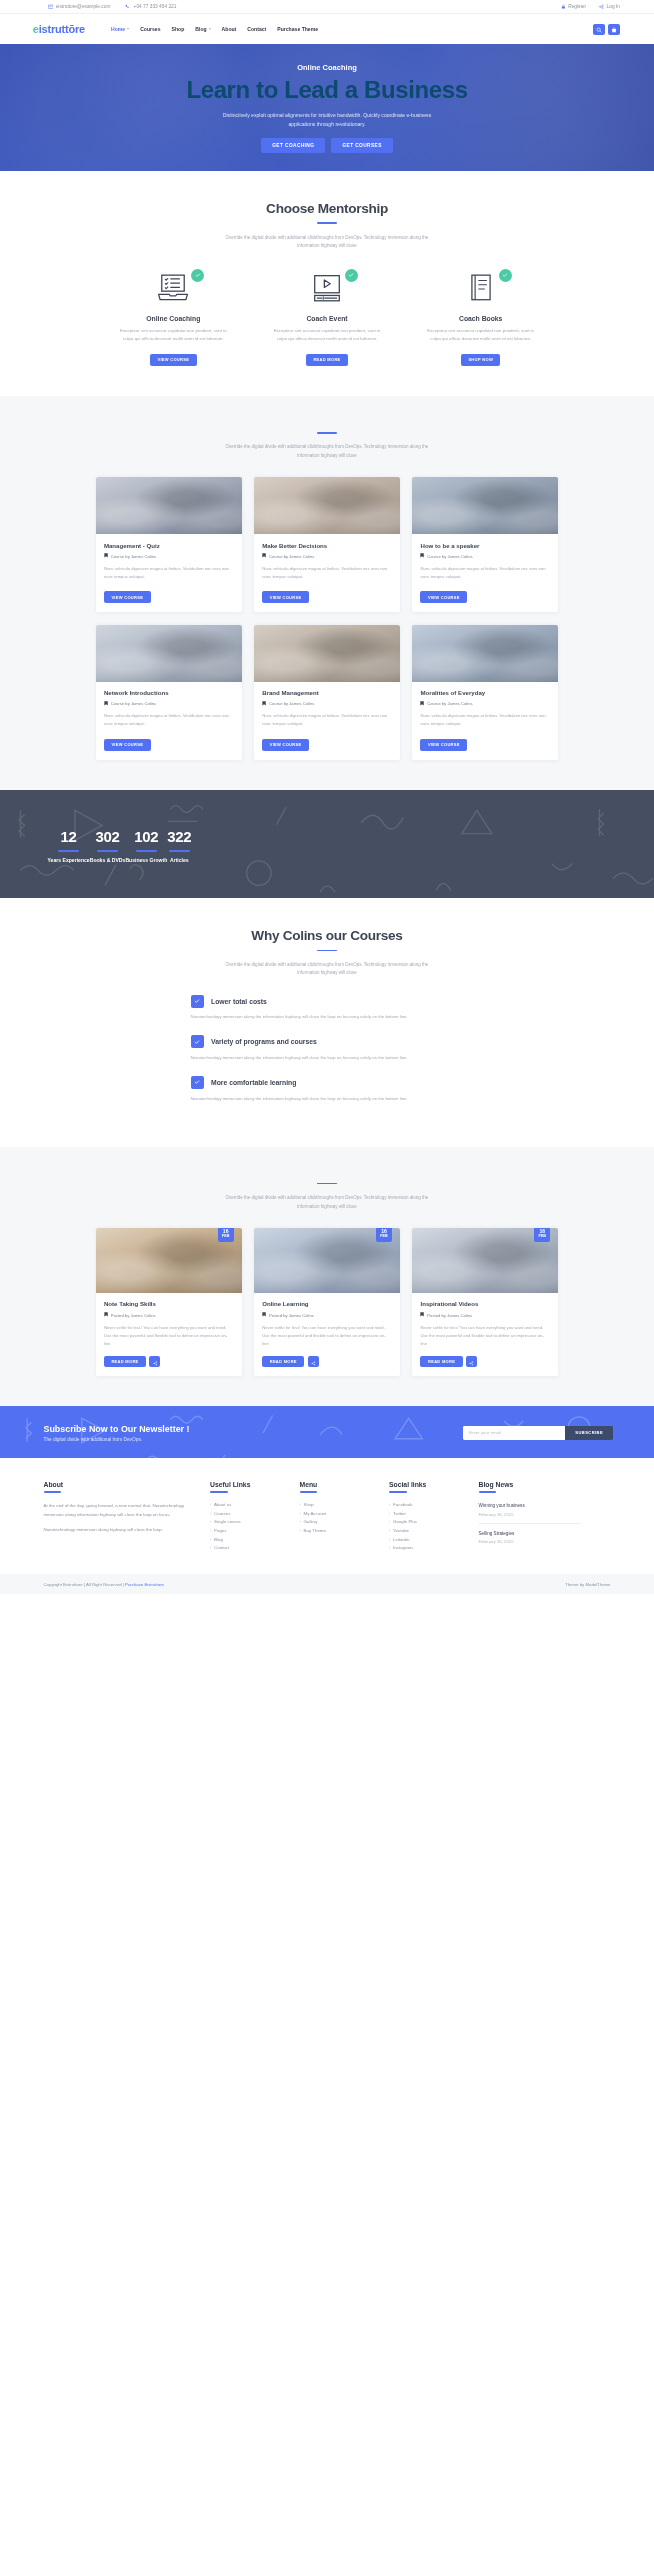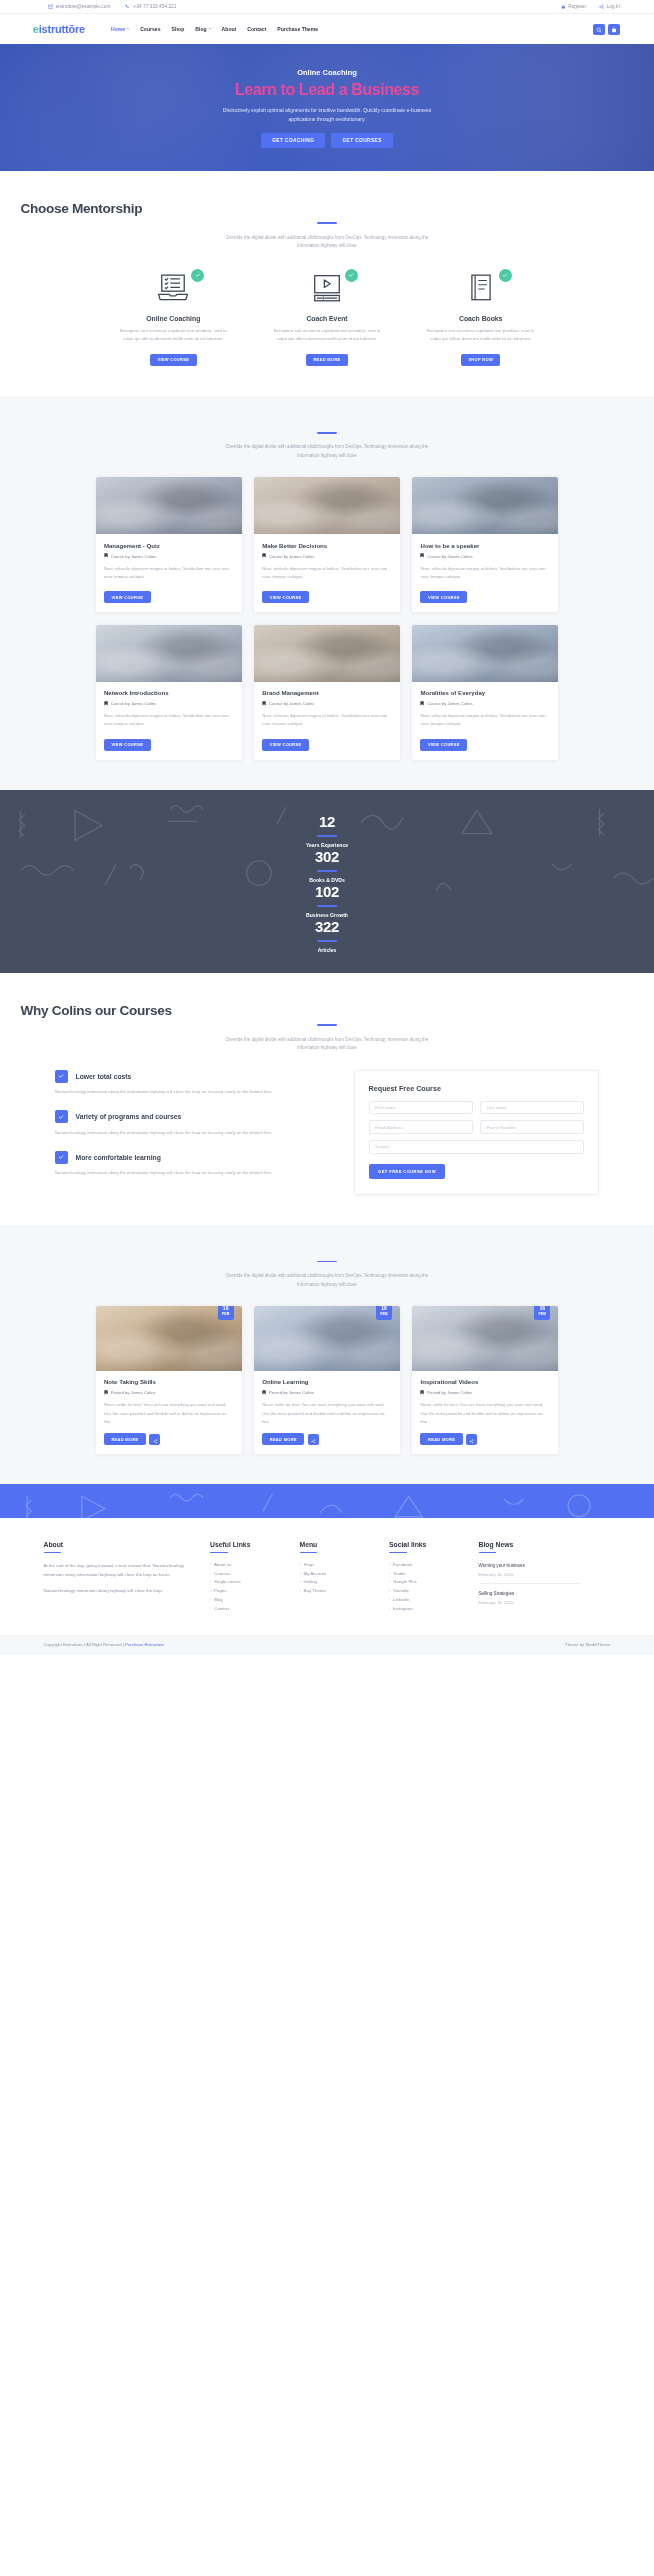--- a/index.html
+++ b/index.html
@@ -40,28 +40,28 @@
       radial-gradient(circle at 14% 55%, rgba(255,255,255,.16) 0 9%, transparent 30%),
       radial-gradient(circle at 30% 30%, rgba(255,255,255,.12) 0 7%, transparent 26%),
       radial-gradient(circle at 50% 25%, rgba(255,255,255,.14) 0 8%, transparent 28%),
       radial-gradient(circle at 78% 60%, rgba(255,255,255,.10) 0 9%, transparent 30%),
       radial-gradient(circle at 93% 40%, rgba(255,255,255,.10) 0 8%, transparent 28%),
       linear-gradient(125deg,#3f5fd0 0%,#4466d6 35%,#5b7ae2 62%,#42539f 100%);
   }
   .hero-bg:after{content:"";position:absolute;inset:0;background:linear-gradient(180deg,rgba(48,70,160,.55),rgba(55,80,175,.62));}
   .hero-inner { position:relative; z-index:2; height:100%; display:flex; flex-direction:column; align-items:center; justify-content:center; text-align:center;}
   .hero-kicker { color:#fff; font-size:7.5px; font-weight:700; margin-bottom:4.1px;}
-  .hero-title { color:#ec4899; font-size:16px; font-weight:700; letter-spacing:-0.4px; margin-bottom:6.8px;}
+  .hero-title { color:#0c4a6e; font-size:24px; font-weight:700; letter-spacing:-0.4px; margin-bottom:6.8px;}
   .hero-sub { color:#dfe5f8; font-size:5.1px; line-height:1.75; max-width:225px; margin-bottom:9.5px;}
   .hero-btns { display:flex; gap:6.1px; }
   .btn-hero { background:#5271f2; color:#fff; font-size:4.8px; font-weight:700; letter-spacing:0.4px; padding:4.8px 11px; border-radius:2px; border:none; cursor:pointer;}
 
   
   .section { padding:30px 0; }
-  .sec-title { font-size:13.6px; font-weight:700; color:#3e4555; letter-spacing:-0.3px;}
+  .sec-title { text-align:center; font-size:13.6px; font-weight:700; color:#3e4555; letter-spacing:-0.3px;}
   .sec-rule { width:20.4px; height:1.7px; background:#5271f2; margin:6.1px auto 9.5px; border-radius:1.4px;}
   .sec-sub { text-align:center; font-size:4.5px; color:#a4a9b6; line-height:1.95; max-width:204px; margin:0 auto 16.4px;}
 
   
   .mentor-grid { display:flex; gap:17.7px; justify-content:center; }
   .mentor-card { width:136px; text-align:center; }
   .mentor-icon { height:42px; display:flex; align-items:center; justify-content:center; position:relative; margin-bottom:5.5px;}
   .badge-check { position:absolute; top:1.4px; right:37px; width:13px;height:13px;border-radius:50%;background:#4dc9a6;display:flex;align-items:center;justify-content:center;}
   .mentor-name { font-size:6.8px; font-weight:700; color:#3e4555; margin-bottom:4.8px;}
   .mentor-desc { font-size:4.4px; color:#a4a9b6; line-height:1.95; margin-bottom:7.5px; padding:0 9.5px;}
@@ -90,21 +90,21 @@
   .ph9{background:linear-gradient(160deg,#d4d9e1 0%,#aab3c1 48%,#808a9b 100%);}
   .ph::after{content:"";position:absolute;inset:0;
     background:
       radial-gradient(ellipse at 22% 68%,rgba(255,255,255,.30) 0 12%,transparent 36%),
       radial-gradient(ellipse at 62% 38%,rgba(0,0,0,.16) 0 14%,transparent 40%),
       radial-gradient(ellipse at 86% 74%,rgba(255,255,255,.22) 0 11%,transparent 34%);}
 
   
   .stats { background:#464f61; position:relative; overflow:hidden; padding:23px 0 20.4px;}
   .stats-pattern { position:absolute; inset:0; opacity:.13;}
-  .stats-row { position:relative; z-index:2; display:flex; justify-content:flex-start; width:559px; margin:0 auto;flex-direction:column;}
+  .stats-row { position:relative; z-index:2; display:flex; justify-content:flex-start; width:559px; margin:15px auto;}
   .stat { text-align:center; }
   .stat-num { color:#fff; font-size:15px; font-weight:700; letter-spacing:-0.3px;}
   .stat-rule { width:20.4px;height:1.7px;background:#5271f2;margin:4.8px auto 5.5px;border-radius:1.4px;}
   .stat-label { color:#fff; font-size:5.1px; font-weight:700;}
 
   
   .why-row { display:flex; gap:26px; justify-content:center; align-items:flex-start; }
   .why-left { width:273px; }
   .why-item { margin-bottom:13.6px; }
   .why-head { display:flex; align-items:center; gap:7.5px; margin-bottom:5.5px;}
@@ -536,35 +536,20 @@
                   <path d="M3.5 8.4 6.4 11.2 12.5 5" fill="none" stroke="#fff" stroke-width="2.2" stroke-linecap="round" stroke-linejoin="round"></path>
                 </svg>
             </span>
             <span class="why-title">More comfortable learning</span>
           </div>
           <div class="why-desc">Nanotechnology immersion along the information highway will close the loop on focusing solely on the bottom line.</div>
         </div>
 
       </div>
 
-      <div class="form-card">
-        <div class="form-title">Request Free Course</div>
-        <div class="form-row">
-          <input class="fi" placeholder="First name" style="">
-          <input class="fi" placeholder="Last name" style="">
-        </div>
-        <div class="form-row">
-          <input class="fi" placeholder="Email Address" style="">
-          <input class="fi" placeholder="Phone Number" style="">
-        </div>
-        <div class="form-row">
-          <input class="fi" placeholder="Subject" style="">
-        </div>
-        <button class="btn-form">GET FREE COURSE NOW</button>
-      </div>
     </div>
   </div>
 </div>
 
 <div class="section bg-grey">
   <div class="wrap">
     <div class="sec-rule"></div>
     <div class="sec-sub">Override the digital divide with additional clickthroughs from DevOps. Technology immersion along the information highway will close</div>
     <div class="blog-grid">
 
@@ -675,20 +660,30 @@
       <path d="M470 42 q18-22 32 0"></path>
       <path d="M600 18 l20 30h-40z"></path>
       <path d="M740 22 q14 16 28 0"></path>
       <circle cx="850" cy="32" r="16"></circle>
       <path d="M40 84 q14-14 26 0 q12 14 26 0"></path>
       <path d="M230 96 q10-12 0-20 q-10-6-14 4"></path>
       <path d="M330 72 l-14 28"></path>
       <path d="M910 90 q14-16 30 0"></path>
     </g>
   </svg>
+  <div class="news-inner">
+    <div class="news-txt">
+      <div class="news-title">Subscribe Now to Our Newsletter !</div>
+      <div class="news-sub">The digital divide with additional from DevOps.</div>
+    </div>
+    <div class="news-form">
+      <input class="news-input" placeholder="Enter your email" style="">
+      <button class="news-btn">SUBSCRIBE</button>
+    </div>
+  </div>
 </div>
 
 <div class="footer">
   <div class="footer-inner">
 
     <div class="fcol-about">
       <div class="fh">About</div>
       <div class="fh-rule"></div>
       <p class="fabout">At the end of the day, going forward, a new normal that. Nanotechnology immersion along information highway will close the loop on focus.</p>
       <p class="fabout" style="margin-top:6.8px">Nanotechnology immersion along highway will close the loop.</p>

